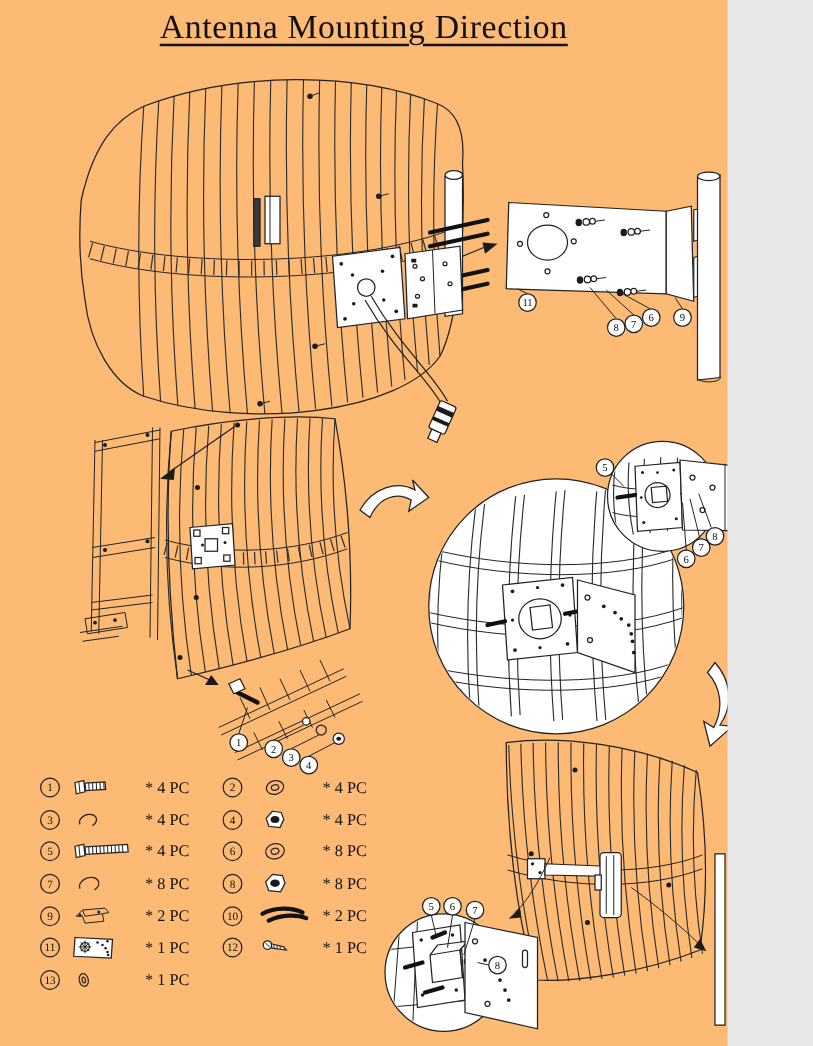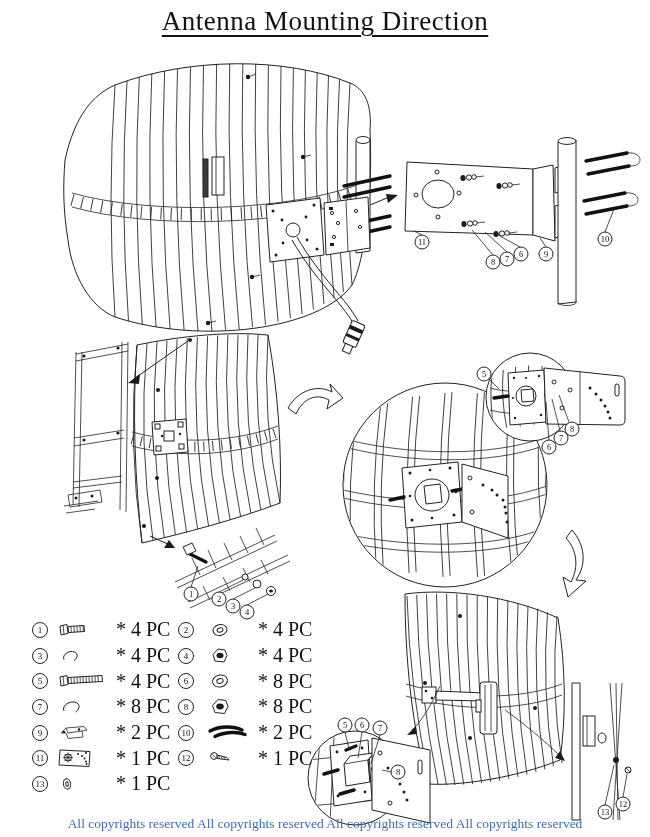--- a/index.html
+++ b/index.html
@@ -1,16 +1,16 @@
 <!DOCTYPE html>
 <html><head>
 <meta charset="utf-8">
 <style>
   html,body{margin:0;padding:0;background:#e8e8e8;}
-  .page{position:relative;width:650px;height:837px;background:#ffffff;overflow:hidden;
+  .page{position:relative;width:582px;height:837px;background:#fdba74;overflow:hidden;
         font-family:"Liberation Serif","DejaVu Serif",serif;color:#111;}
   .title{position:absolute;top:6px;left:0;width:100%;text-align:center;font-size:27px;
          letter-spacing:.5px;}
   .title span{text-decoration:underline;text-underline-offset:5px;}
   svg{position:absolute;overflow:visible;}
   .ln{fill:none;stroke:#222;stroke-width:1;}
   .thin{fill:none;stroke:#222;stroke-width:.8;}
   .wht{fill:#fff;stroke:#222;stroke-width:1;}
   .dot{fill:#1b1b1b;stroke:none;}
   .bolt{fill:none;stroke:#111;stroke-width:3.4;stroke-linecap:round;}
@@ -19,21 +19,21 @@
   .ticks{fill:none;stroke:#242424;stroke-width:12;stroke-dasharray:1 9;}
   .ticksS{fill:none;stroke:#242424;stroke-width:10;stroke-dasharray:1 8;}
   .co circle{fill:#fff;stroke:#222;stroke-width:1;}
   .co text{font:8.5px "Liberation Serif",serif;fill:#111;text-anchor:middle;}
   .acc{position:absolute;left:32px;top:614px;width:296px;}
   .acc-head{width:236px;text-align:center;font-size:18px;letter-spacing:.5px;}
   .acc-grid{display:grid;grid-template-columns:26px 58px 62px 30px 50px 66px;
             grid-auto-rows:25.7px;align-items:center;margin-top:3px;}
   .conum{display:inline-block;width:14px;height:14px;border:1px solid #222;border-radius:50%;
          font-size:9px;line-height:14px;text-align:center;}
-  .qty{font-size:20px;white-space:nowrap;}
+  .qty{font-size:13px;white-space:nowrap;}
   .ico svg{position:static;display:block;}
   .copy{position:absolute;top:816px;left:0;width:100%;text-align:center;
         font-size:13.5px;color:#3b6cb7;}
 </style>
 </head>
 <body>
 
 <div class="page">
 
   <div class="title"><span>Antenna Mounting Direction</span></div>
@@ -581,15 +581,14 @@
             <ellipse class="ln" cx="9" cy="9" rx="1.3" ry="2.4" transform="rotate(-12 9 9)"></ellipse>
           </svg>
         </span>
       <span class="qty">* 1 PC</span>
       <span></span>
         <span></span>
         <span></span>
     </div>
   </div>
 
-  <div class="copy">All copyrights reserved All copyrights reserved All copyrights reserved All copyrights reserved</div>
 
 </div>
 
 </body></html>

